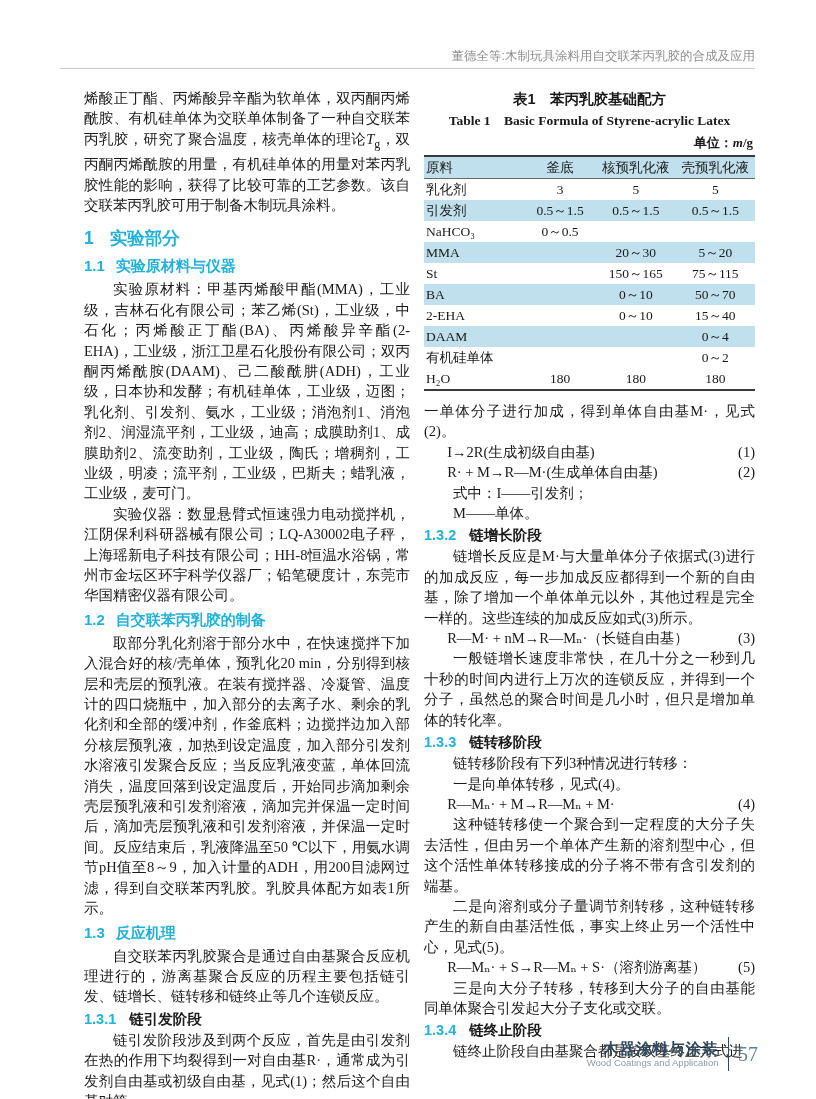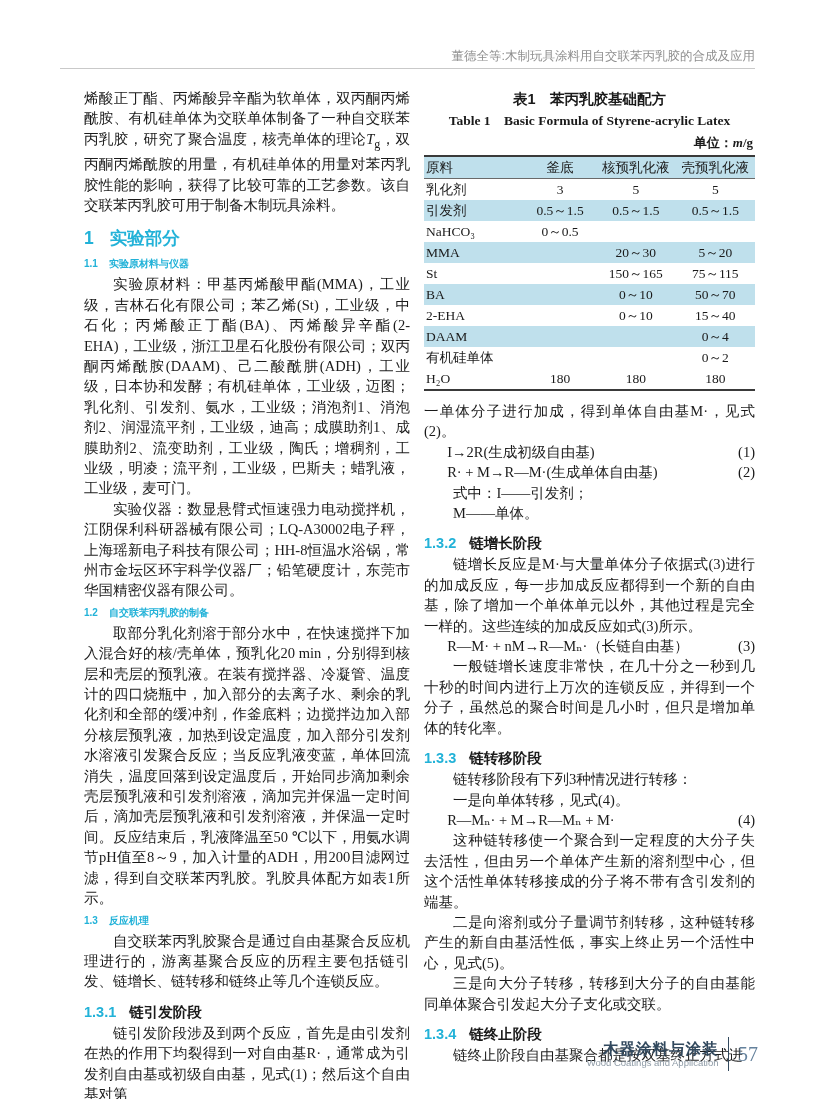--- a/index.html
+++ b/index.html
@@ -39,29 +39,29 @@
   .h1{
     display:flex;align-items:baseline;gap:16px;
     font-family:"Liberation Sans","DejaVu Sans",sans-serif;
     font-weight:bold;font-size:17.5px;
     color:var(--accent);
     margin:11px 0 7px 0;
   }
   .h2{
     display:flex;align-items:baseline;gap:11px;
     font-family:"Liberation Sans","DejaVu Sans",sans-serif;
-    font-weight:bold;font-size:10px;
+    font-weight:bold;font-size:15px;
     color:var(--accent);
     margin:5px 0 3px 0;
   }
   .h3{
     display:flex;align-items:baseline;gap:13px;
     font-family:"Liberation Sans","DejaVu Sans",sans-serif;
     font-weight:bold;font-size:14.5px;
-    margin:11px 0 1px 0;
+    margin:3px 0 1px 0;
   }
   .h3 .num{color:var(--accent);}
   .h3 .ttl{color:#1a1a1a;}
   
   .eq{
     display:flex;align-items:baseline;
     font-size:14.5px;line-height:20.4px;
     padding-left:1.6em;
   }
   .eq .eq-num{margin-left:auto;}
@@ -270,20 +270,24 @@
         <span class="ttl">链转移阶段</span>
       </div>
       <p class="para indent">链转移阶段有下列3种情况进行转移：</p>
       <p class="para indent">一是向单体转移，见式(4)。</p>
       <div class="eq">
         <span>R—Mₙ· + M→R—Mₙ + M·</span>
         <span class="eq-num">(4)</span>
       </div>
       <p class="para indent">这种链转移使一个聚合到一定程度的大分子失去活性，但由另一个单体产生新的溶剂型中心，但这个活性单体转移接成的分子将不带有含引发剂的端基。</p>
       <p class="para indent">二是向溶剂或分子量调节剂转移，这种链转移产生的新自由基活性低，事实上终止另一个活性中心，见式(5)。</p>
+      <div class="eq">
+        <span>R—Mₙ· + S→R—Mₙ + S·（溶剂游离基）</span>
+        <span class="eq-num">(5)</span>
+      </div>
       <p class="para indent">三是向大分子转移，转移到大分子的自由基能同单体聚合引发起大分子支化或交联。</p>
 
       <div class="h3">
         <span class="num">1.3.4</span>
         <span class="ttl">链终止阶段</span>
       </div>
       <p class="para indent">链终止阶段自由基聚合都是按双基终止方式进</p>
     </div>
   </div>
 

